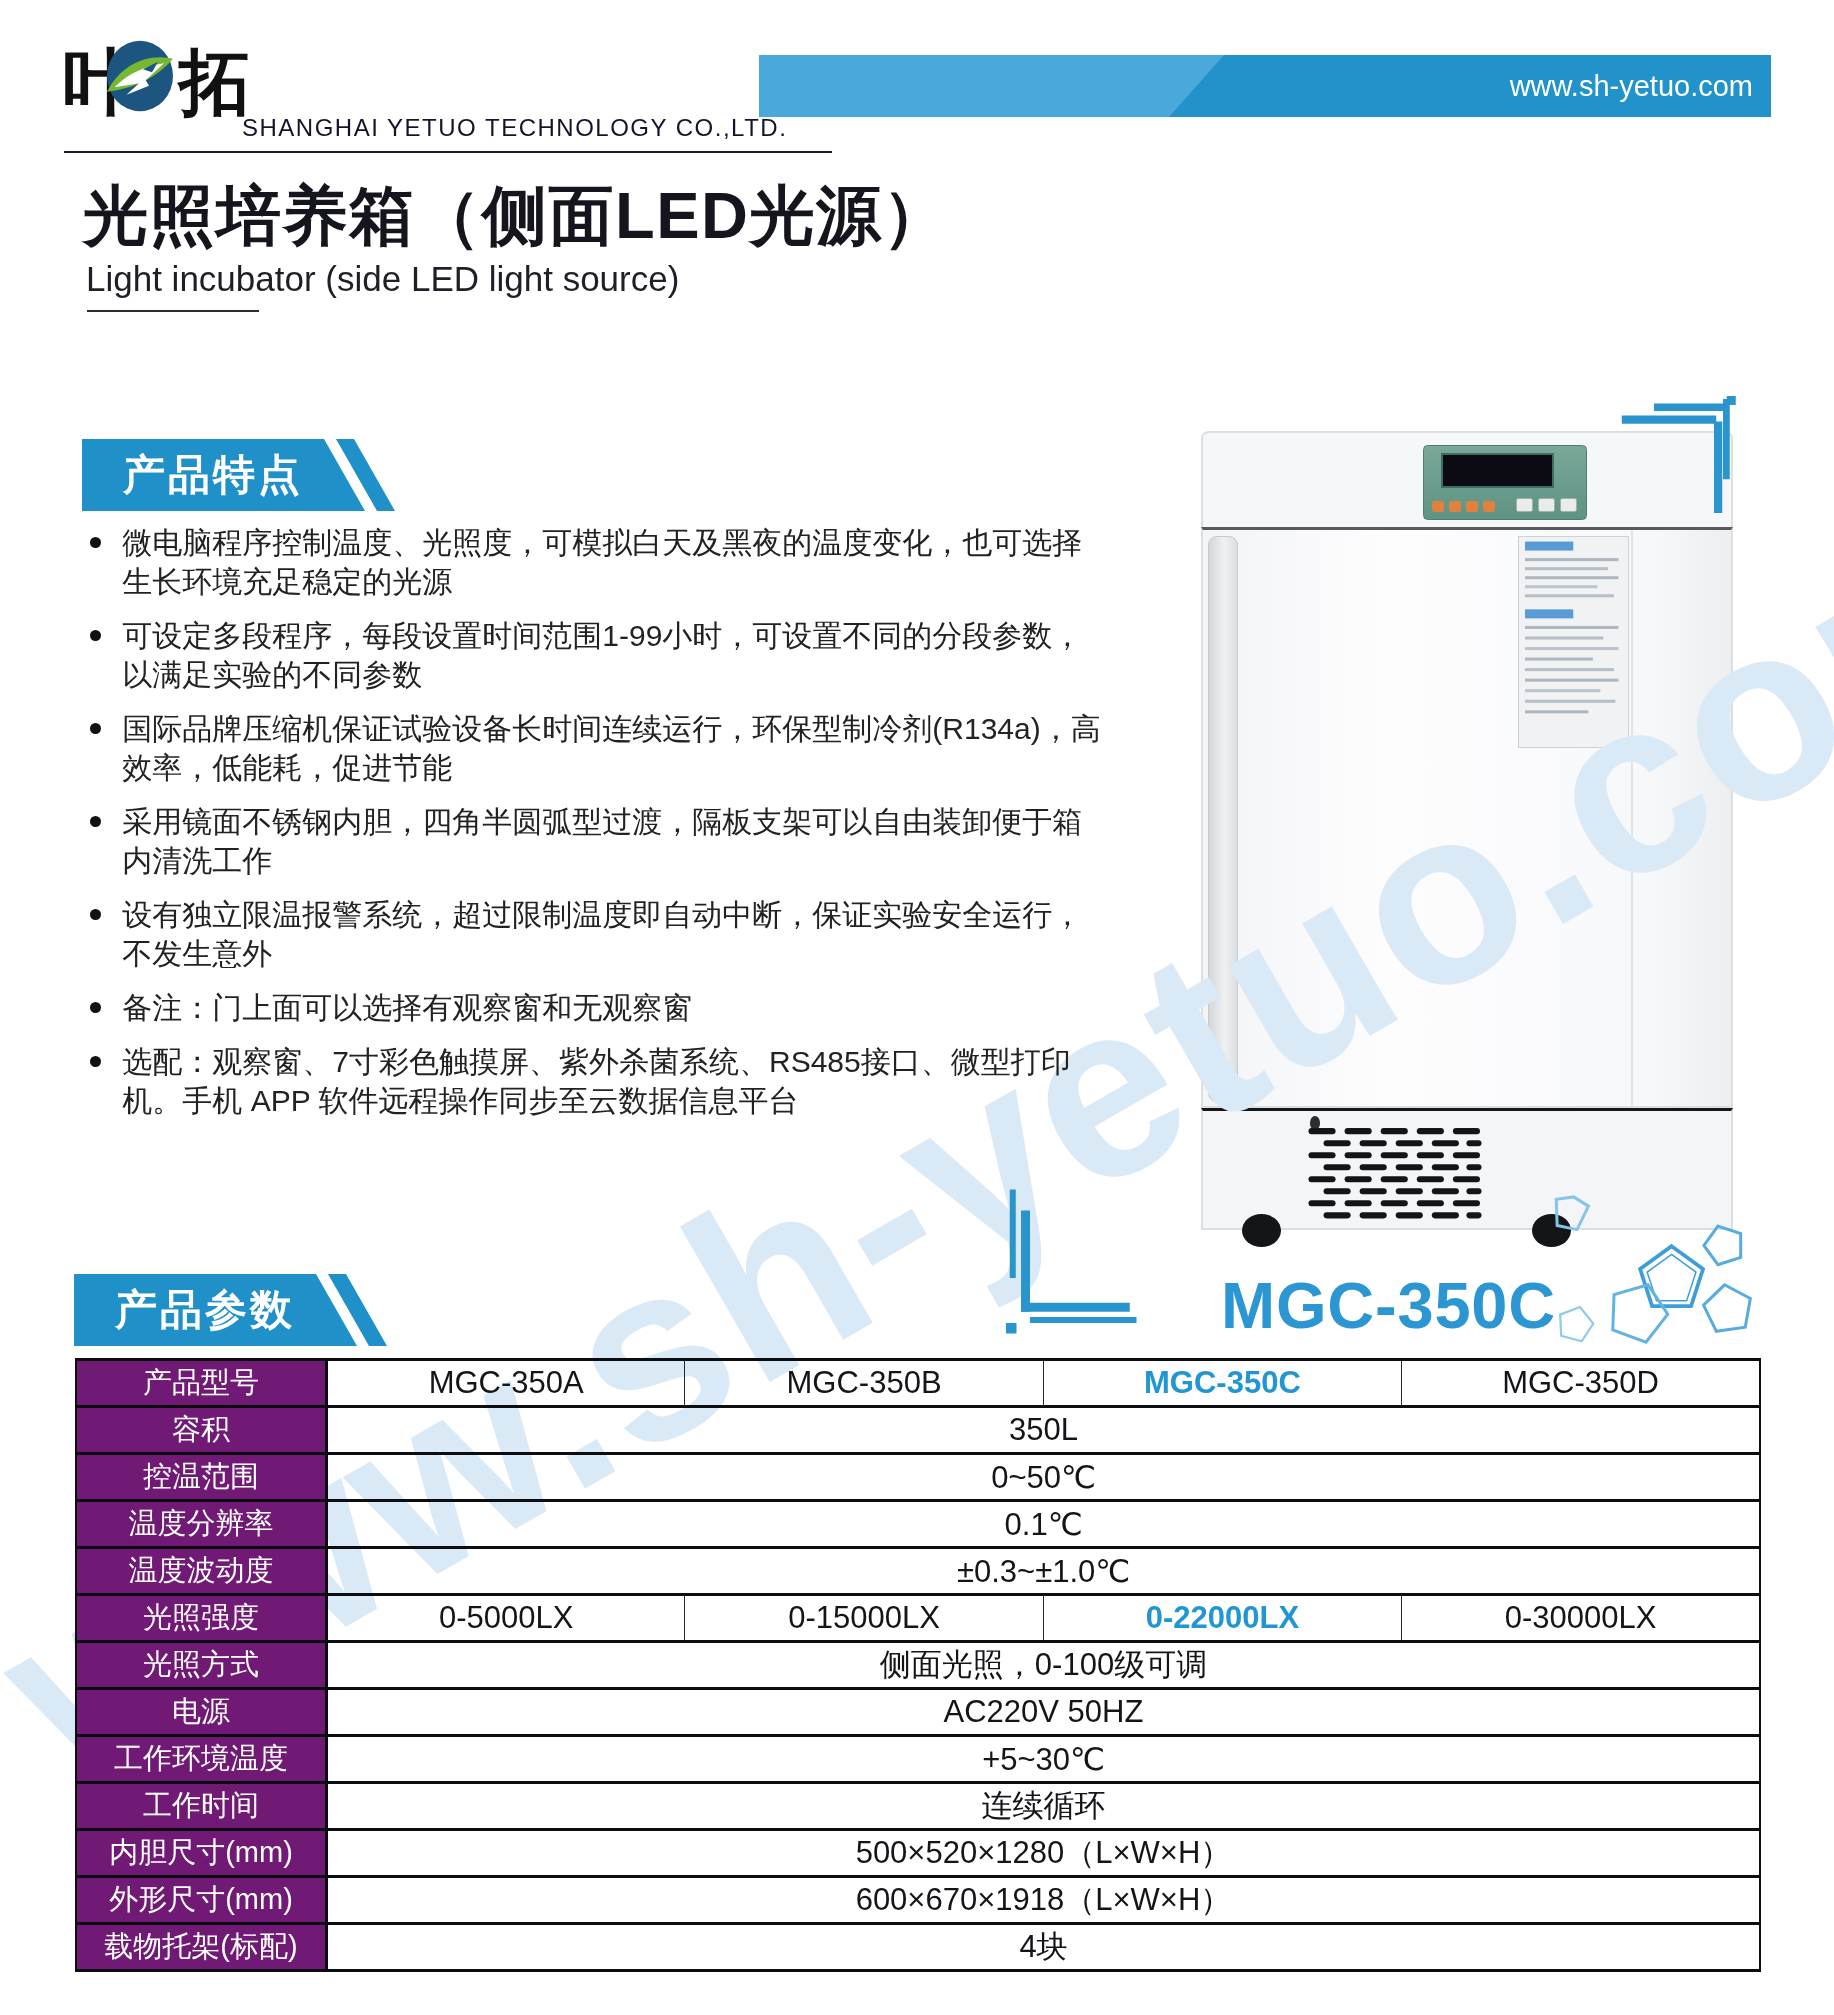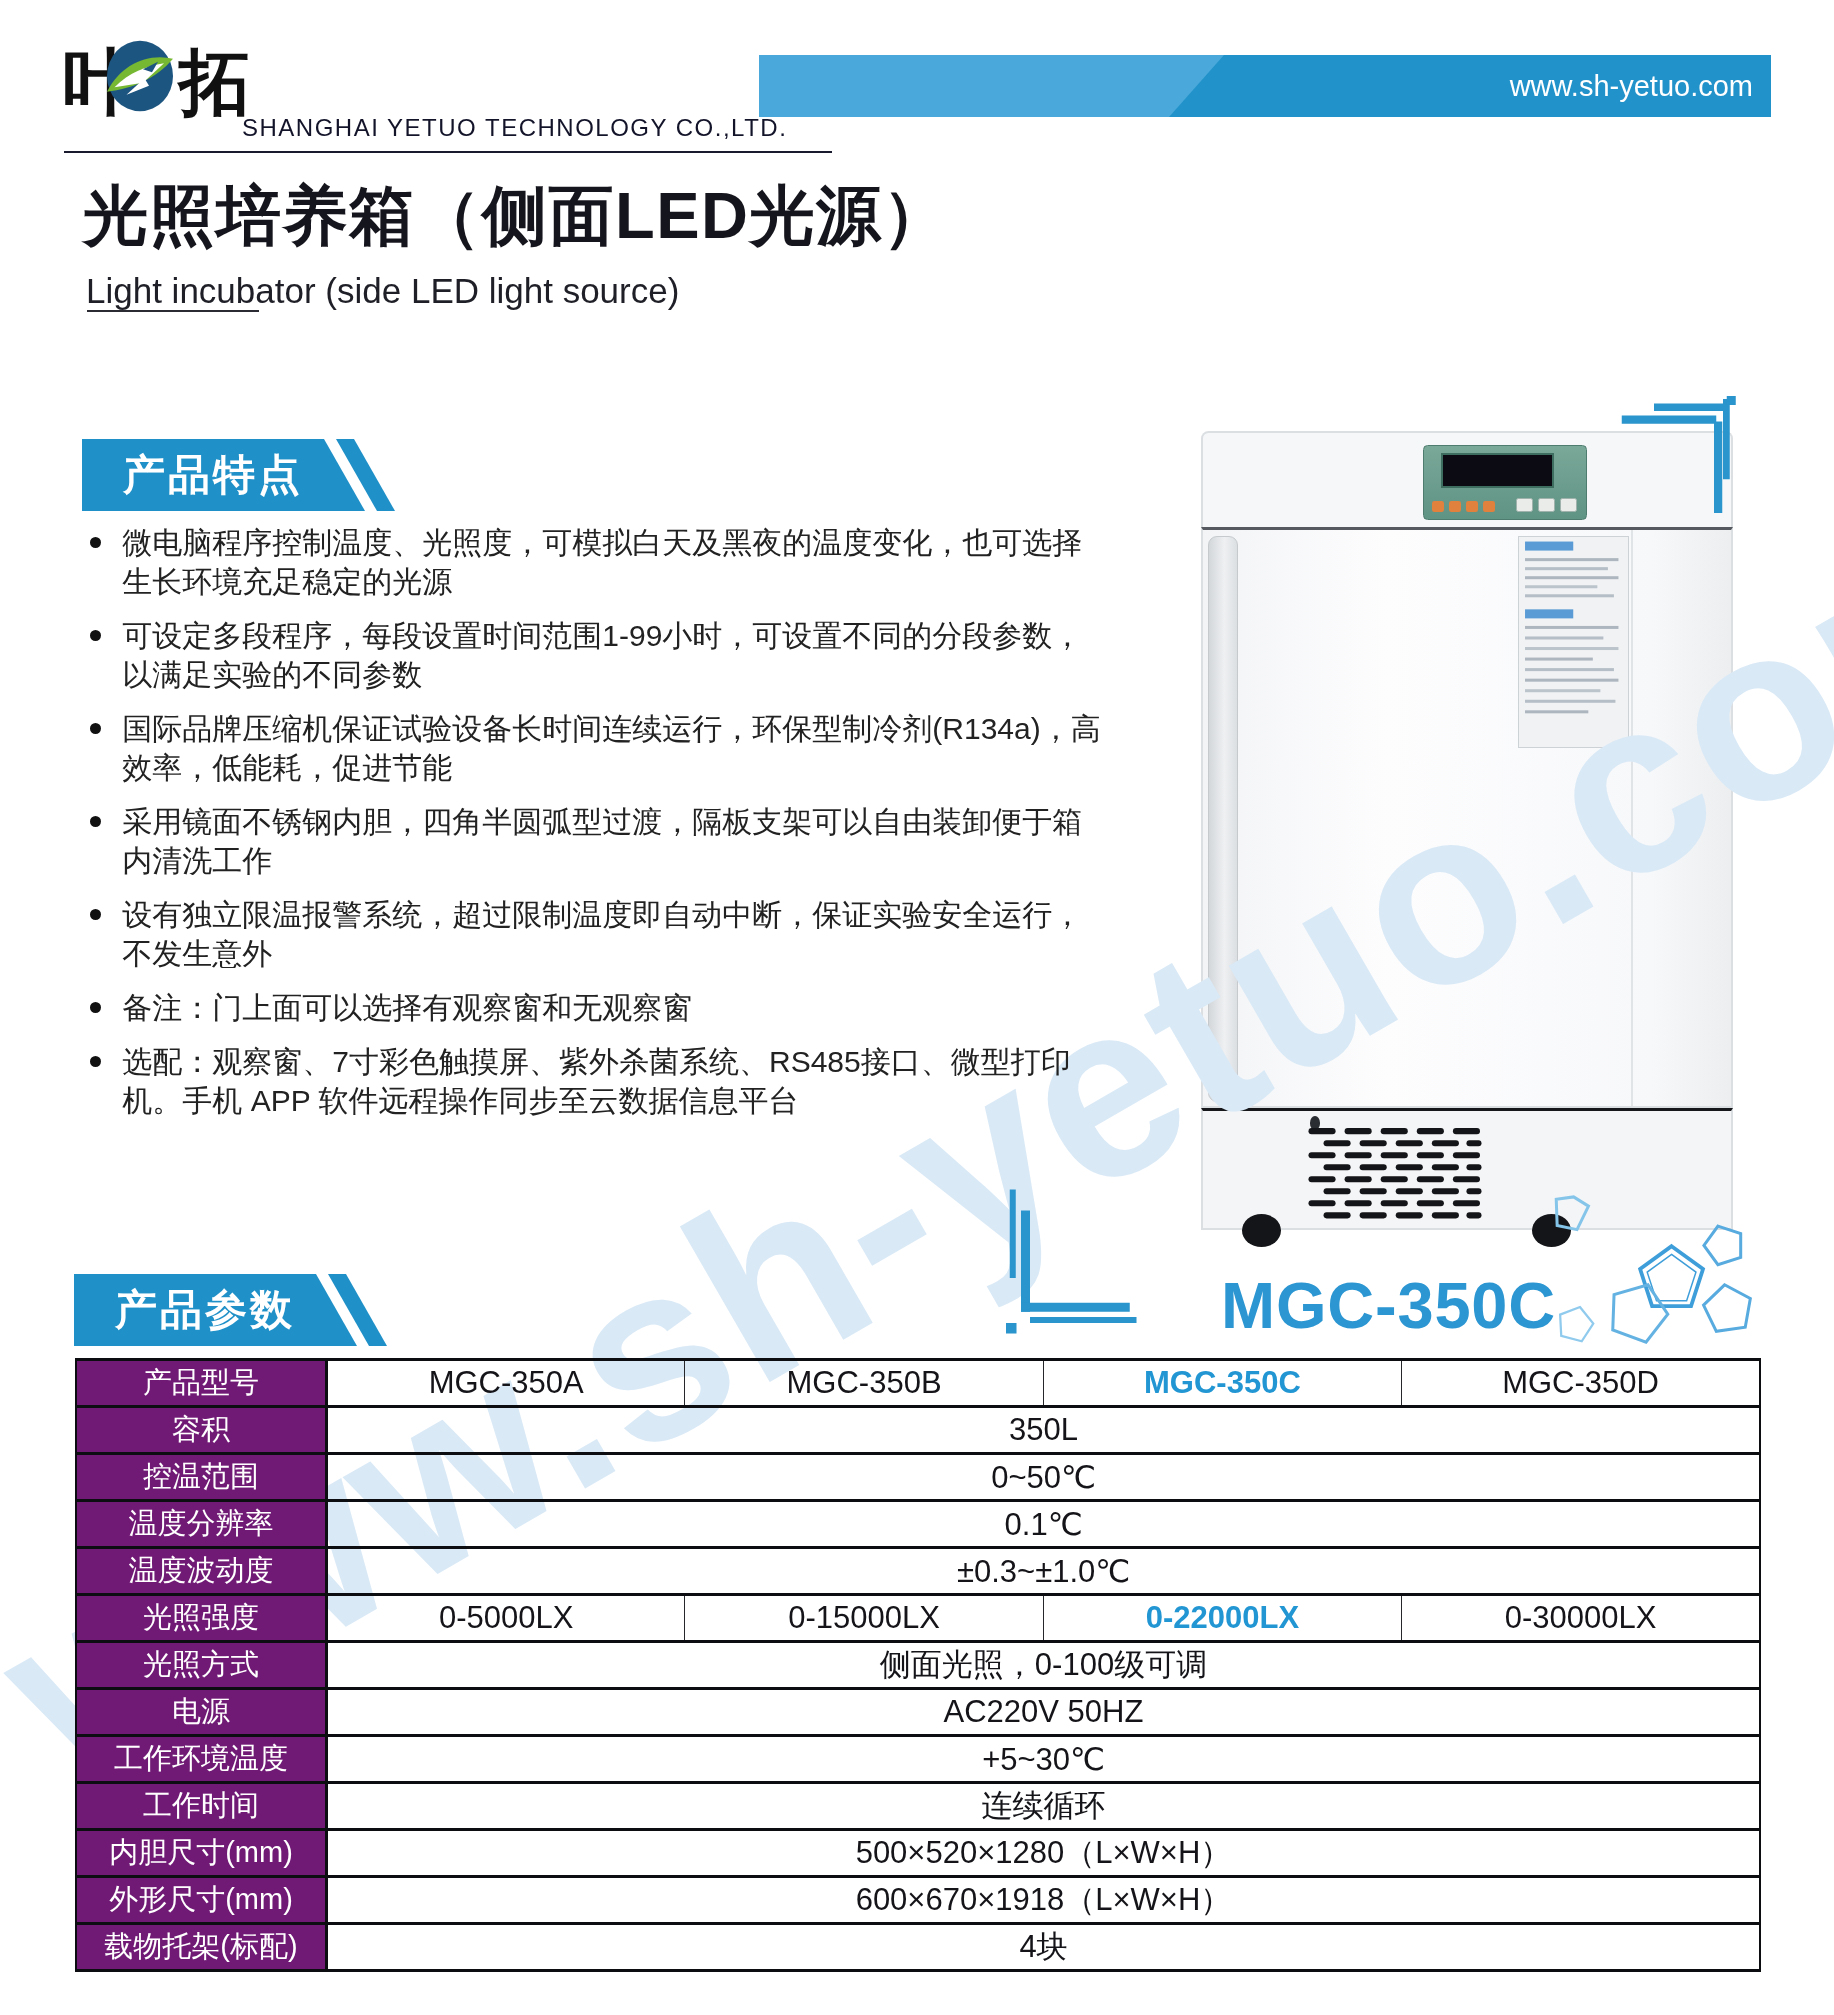--- a/index.html
+++ b/index.html
@@ -25,21 +25,21 @@
 
   .site-banner{position:absolute;left:759px;top:55px;width:1012px;height:62px;background:#2292ca;z-index:3;}
   .site-banner .light{position:absolute;left:0;top:0;width:482px;height:100%;background:#4aa9da;
     clip-path:polygon(0 0,465px 0,410px 100%,0 100%);}
   .site-banner .url{position:absolute;right:18px;top:0;height:100%;display:flex;align-items:center;
     color:#fff;font-size:29px;}
 
   
   .title-cn{position:absolute;left:83px;top:172px;z-index:3;font-size:65px;font-weight:bold;
     color:#15151d;letter-spacing:1.5px;}
-  .title-en{position:absolute;left:86px;top:259px;z-index:3;font-size:35px;color:#1f1f28;margin-top:12px;}
+  .title-en{position:absolute;left:86px;top:259px;z-index:3;font-size:35px;color:#1f1f28;}
   .title-underline{position:absolute;left:87px;top:310px;width:172px;height:2.3px;background:#2b2b33;z-index:3;}
 
   .intro{position:absolute;left:83px;top:340px;width:1718px;z-index:3;font-size:30px;line-height:42px;
     color:#3a3a3a;}
 
   
   .sec-banner{position:absolute;height:72px;width:316px;z-index:3;text-align:center;}
   .sec-banner .main{position:absolute;left:0;top:0;width:286px;height:100%;background:#1f90c8;
     clip-path:polygon(0 0,242px 0,283px 100%,0 100%);}
   .sec-banner .stripe{position:absolute;left:254px;top:0;width:60px;height:100%;background:#1f90c8;

